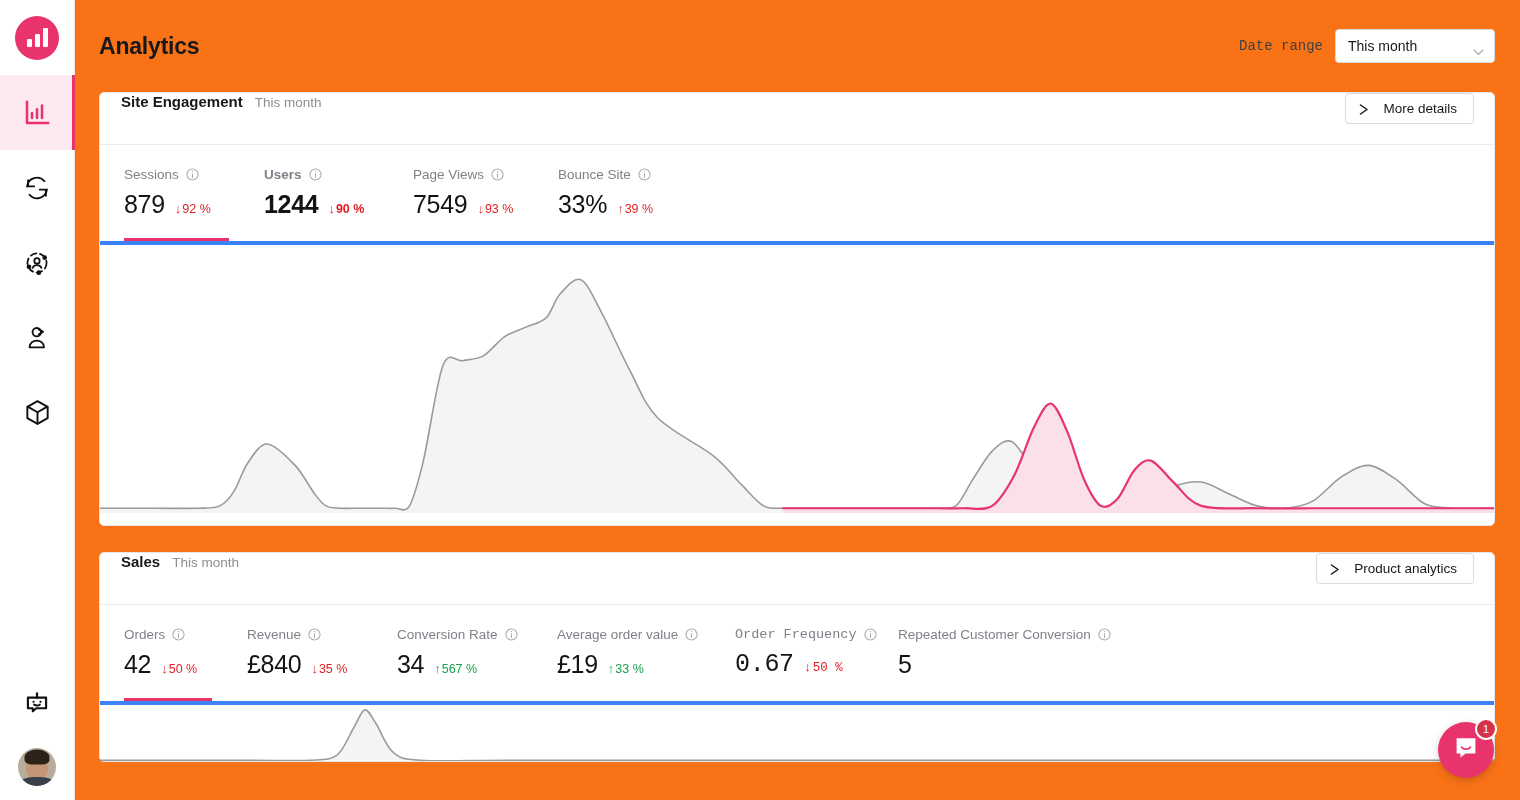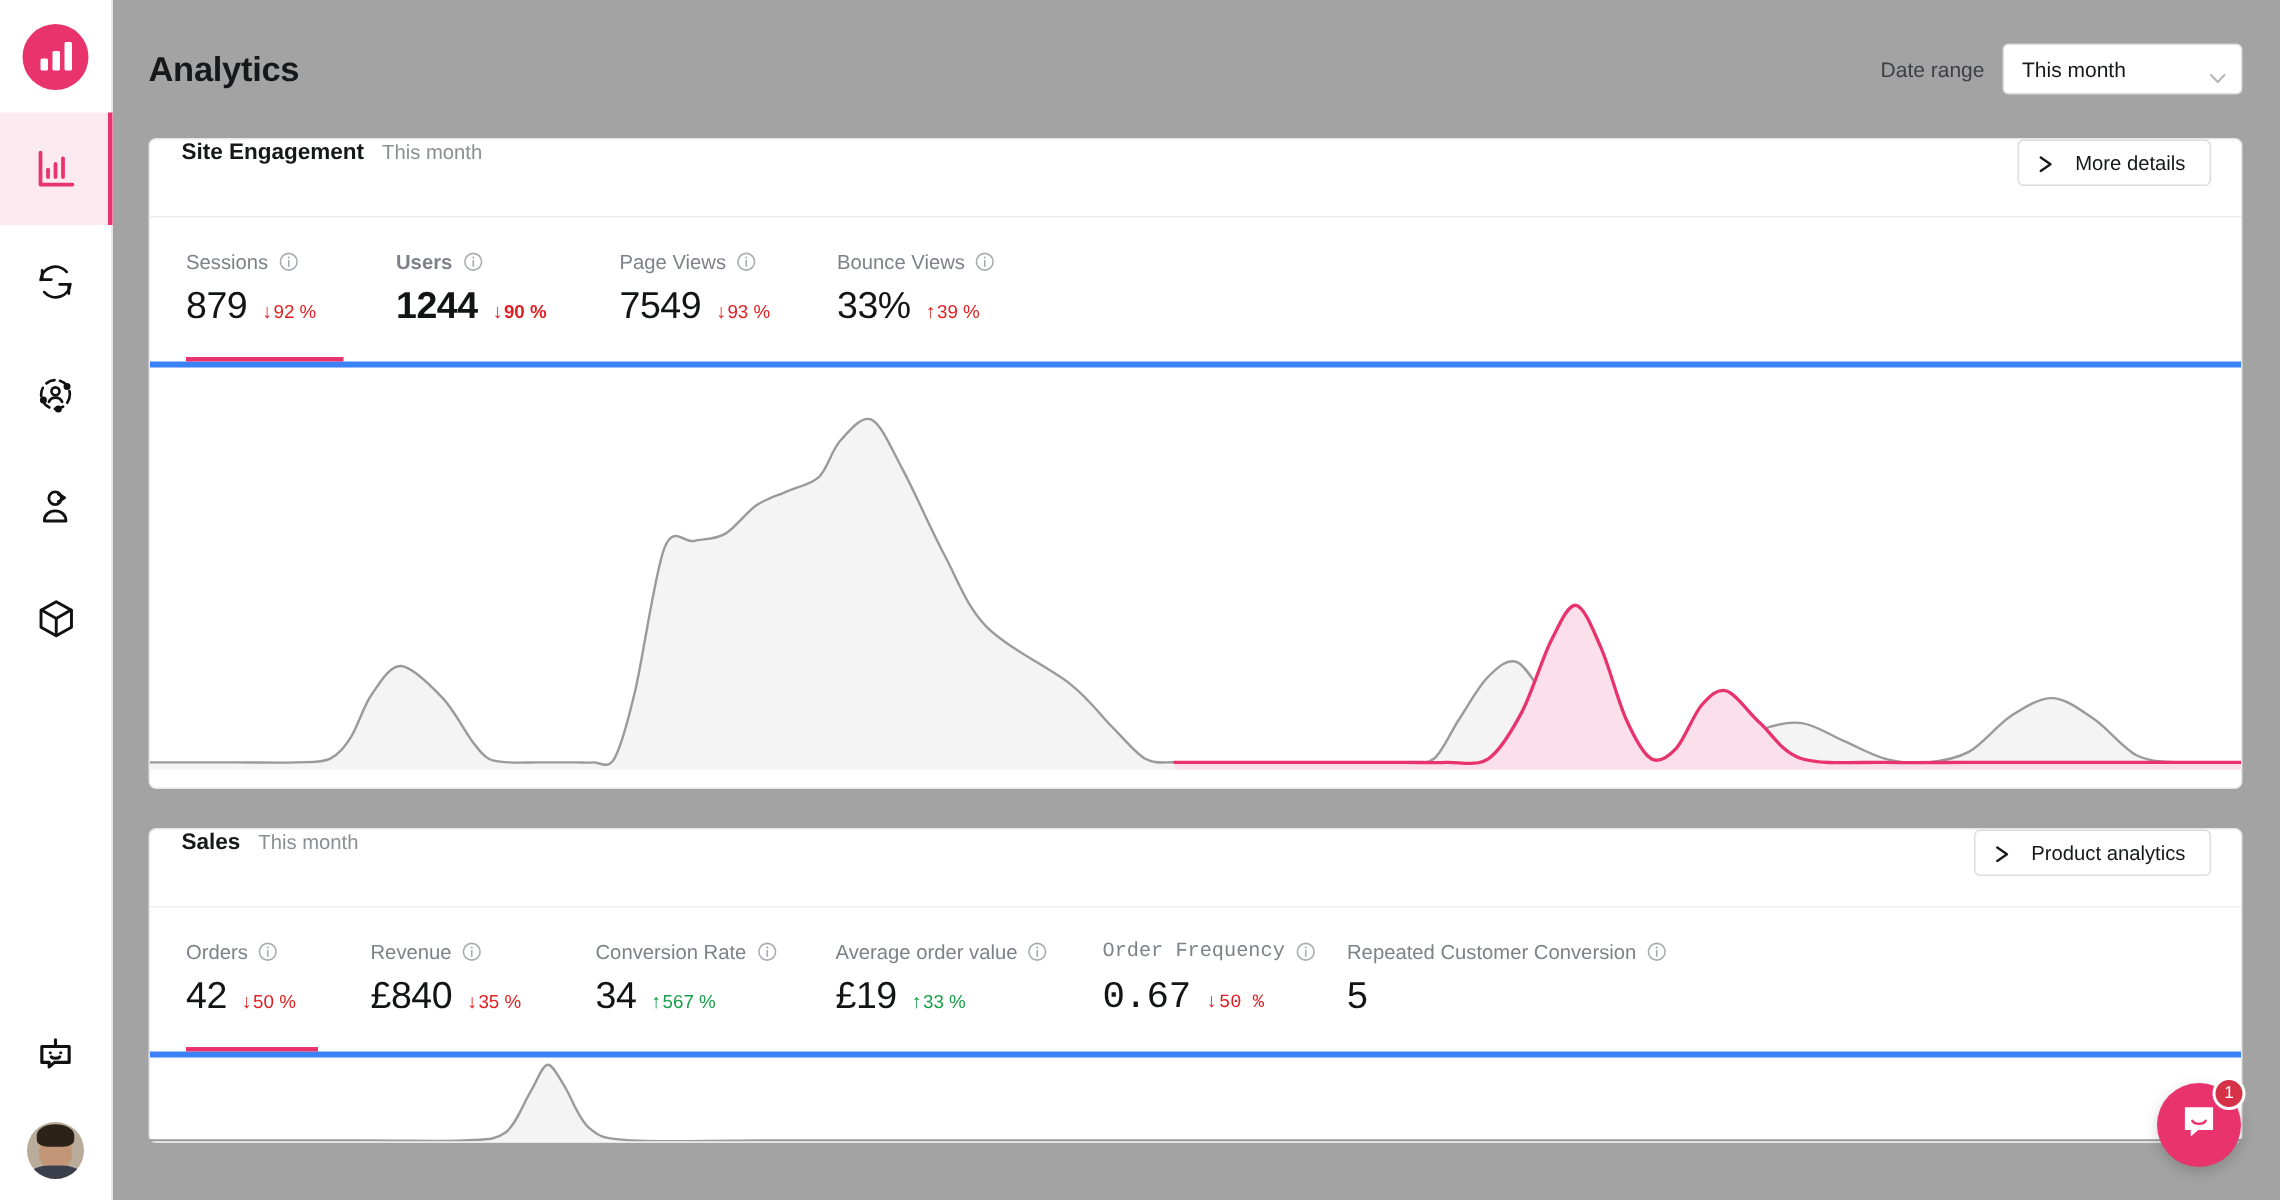--- a/index.html
+++ b/index.html
@@ -67,29 +67,29 @@
     background: #2d2218;
   }
   .avatar .shirt {
     position: absolute; left: 50%; bottom: -5px;
     transform: translateX(-50%);
     width: 34px; height: 14px; border-radius: 40% 40% 0 0;
     background: #3a3f4b;
   }
 
   
-  .main { flex: 1 1 auto; height: 800px; overflow: hidden; position: relative; background: #a3a3a3; }
+  .main { flex: 1 1 auto; height: 800px; overflow: hidden; position: relative; background: #f97316; }
 
   .topbar {
     height: 92px; padding: 0 25px 0 24px;
     display: flex; align-items: center; justify-content: space-between;
   }
   .page-title { font-size: 23px; font-weight: bold; color: #17181a; letter-spacing: -0.2px; }
   .daterange { display: flex; align-items: center; gap: 12px; }
-  .daterange-label { font-size: 14px; color: #3d3f42; }
+  .daterange-label { font-size: 14px; color: #3d3f42; font-family: Liberation Mono, monospace; }
   .select {
     width: 160px; height: 34px; background: #fff;
     border: 1px solid #dcdcdc; border-radius: 4px;
     display: flex; align-items: center; justify-content: space-between;
     padding: 0 10px 0 12px; font-size: 14px; color: #17181a; cursor: pointer;
   }
   .chev { width: 11px; height: 7px; }
 
   .content { padding: 0 25px 0 24px; }
 
@@ -314,21 +314,21 @@
               <div class="metric-row">
                 <span class="metric-value">7549</span>
                 <span class="metric-delta down">
                   <span class="tri">↓</span>
                   <span>93 %</span>
                 </span>
               </div>
             </div>
             <div class="metric" style="width: 160px;">
               <div class="metric-label">
-                <span>Bounce Views</span>
+                <span>Bounce Site</span>
                 <span class="info"><svg width="13" height="13" viewBox="0 0 14 14" fill="none" stroke="#a8abaf" stroke-width="1.15">
                     <circle cx="7" cy="7" r="6"></circle>
                     <path d="M7 6.2v4" stroke-linecap="round"></path>
                     <circle cx="7" cy="3.9" r="0.75" fill="#a8abaf" stroke="none"></circle>
                   </svg></span>
               </div>
               <div class="metric-row">
                 <span class="metric-value">33%</span>
                 <span class="metric-delta up-bad">
                   <span class="tri">↑</span>

